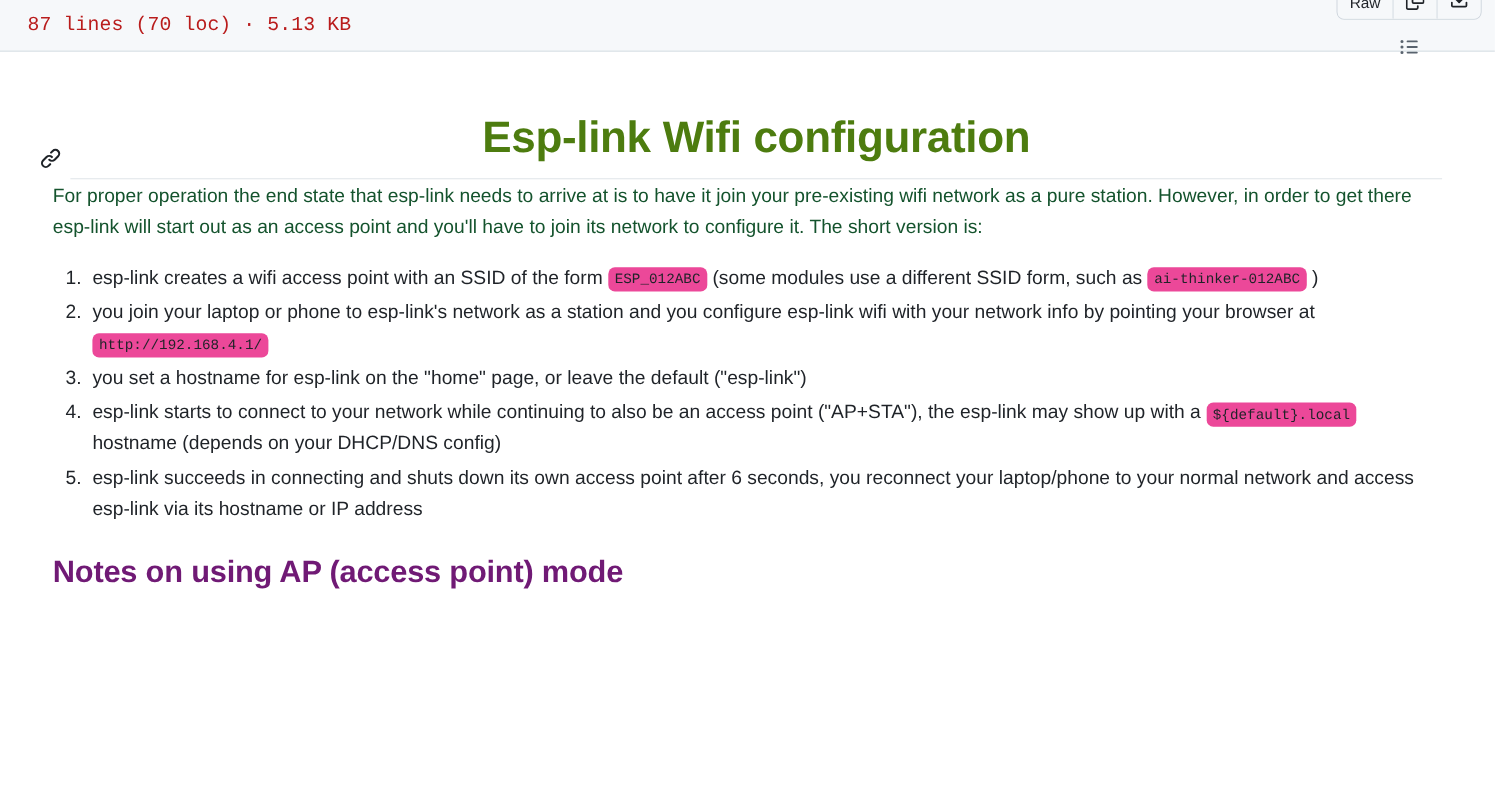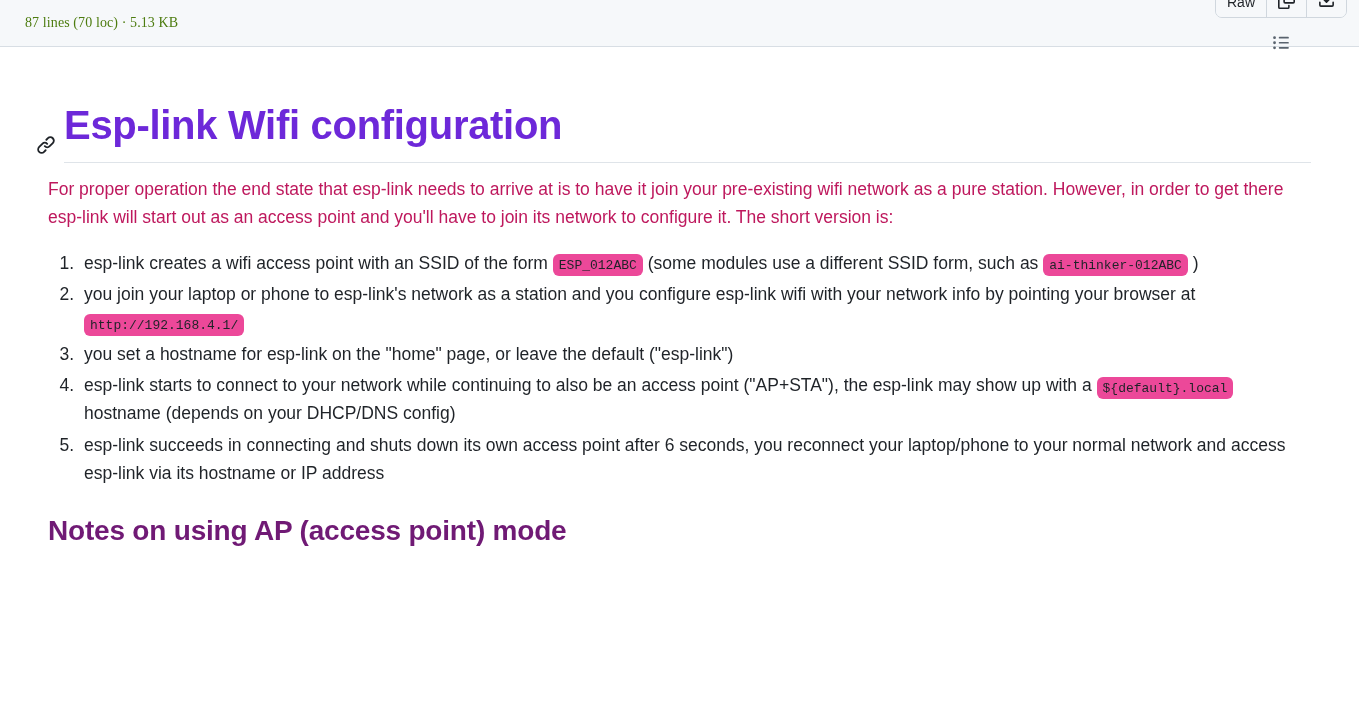--- a/index.html
+++ b/index.html
@@ -53,23 +53,23 @@
     padding: 0 13px;
   }
   .seg-divider {
     width: 1px;
     height: 16px;
     background: #d0d7de;
     margin: 0 2px;
   }
   .file-meta {
     margin-left: 14px;
-    font-family: Liberation Serif, serif;
-    font-size: 14px;
-    color: #4d7c0f;
+    font-family: Liberation Mono, monospace;
+    font-size: 18px;
+    color: #b91c1c;
     letter-spacing: 0.1px;
     white-space: nowrap;
   }
   .header-right {
     margin-left: auto;
     display: flex;
     align-items: center;
     gap: 11px;
     flex-direction: column;
   }
@@ -106,41 +106,42 @@
   .content {
     padding: 0 16px;
   }
   .article {
     max-width: 1330px;
     padding: 0 32px;
   }
   h1.doc-title {
     font-size: 40px;
     font-weight: bold;
-    color: #6d28d9;
+    color: #4d7c0f;
     margin: 53px 0 0 16px;
     padding-bottom: 12px;
     border-bottom: 1px solid #d1d9e0b3;
     line-height: 1.25;
     letter-spacing: -0.3px;
     position: relative;
+    text-align: center;
   }
   .anchor-icon {
     position: absolute;
     left: -28px;
     top: 16px;
     width: 20px;
     height: 20px;
     color: #1f2328;
   }
   p.intro {
     font-size: 17.5px;
     line-height: 1.62;
-    color: #be185d;
-    margin: 12px 0 0 0;
+    color: #14532d;
+    margin: 1px 0 0 0;
   }
   ol.steps {
     font-size: 17.5px;
     line-height: 1.62;
     color: #1f2328;
     margin: 17px 0 0 0;
     padding-left: 31px;
   }
   ol.steps li {
     margin-bottom: 3px;

